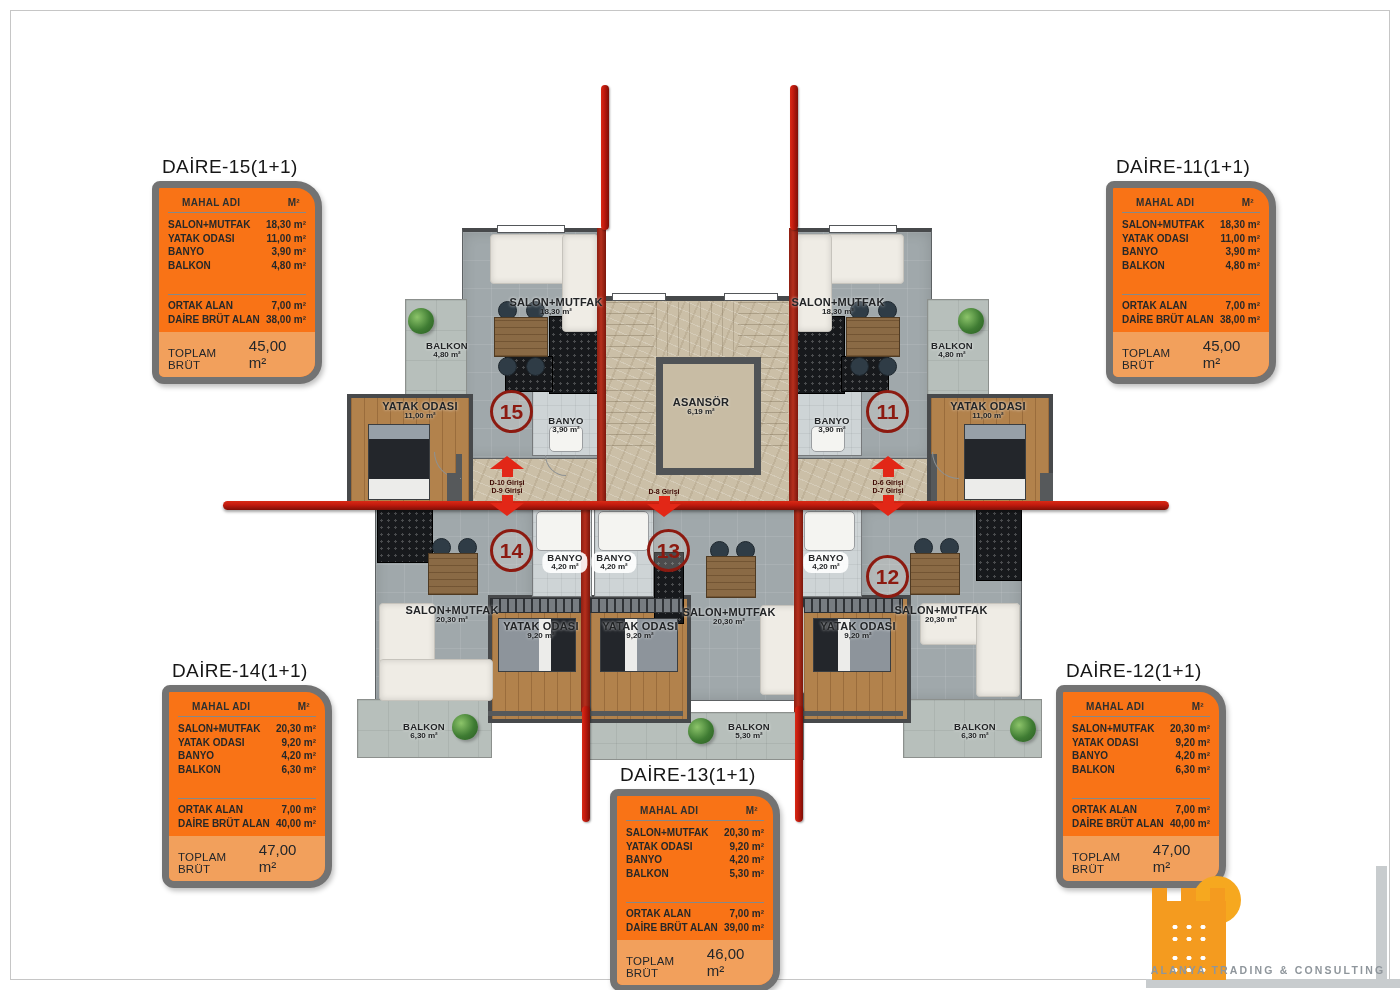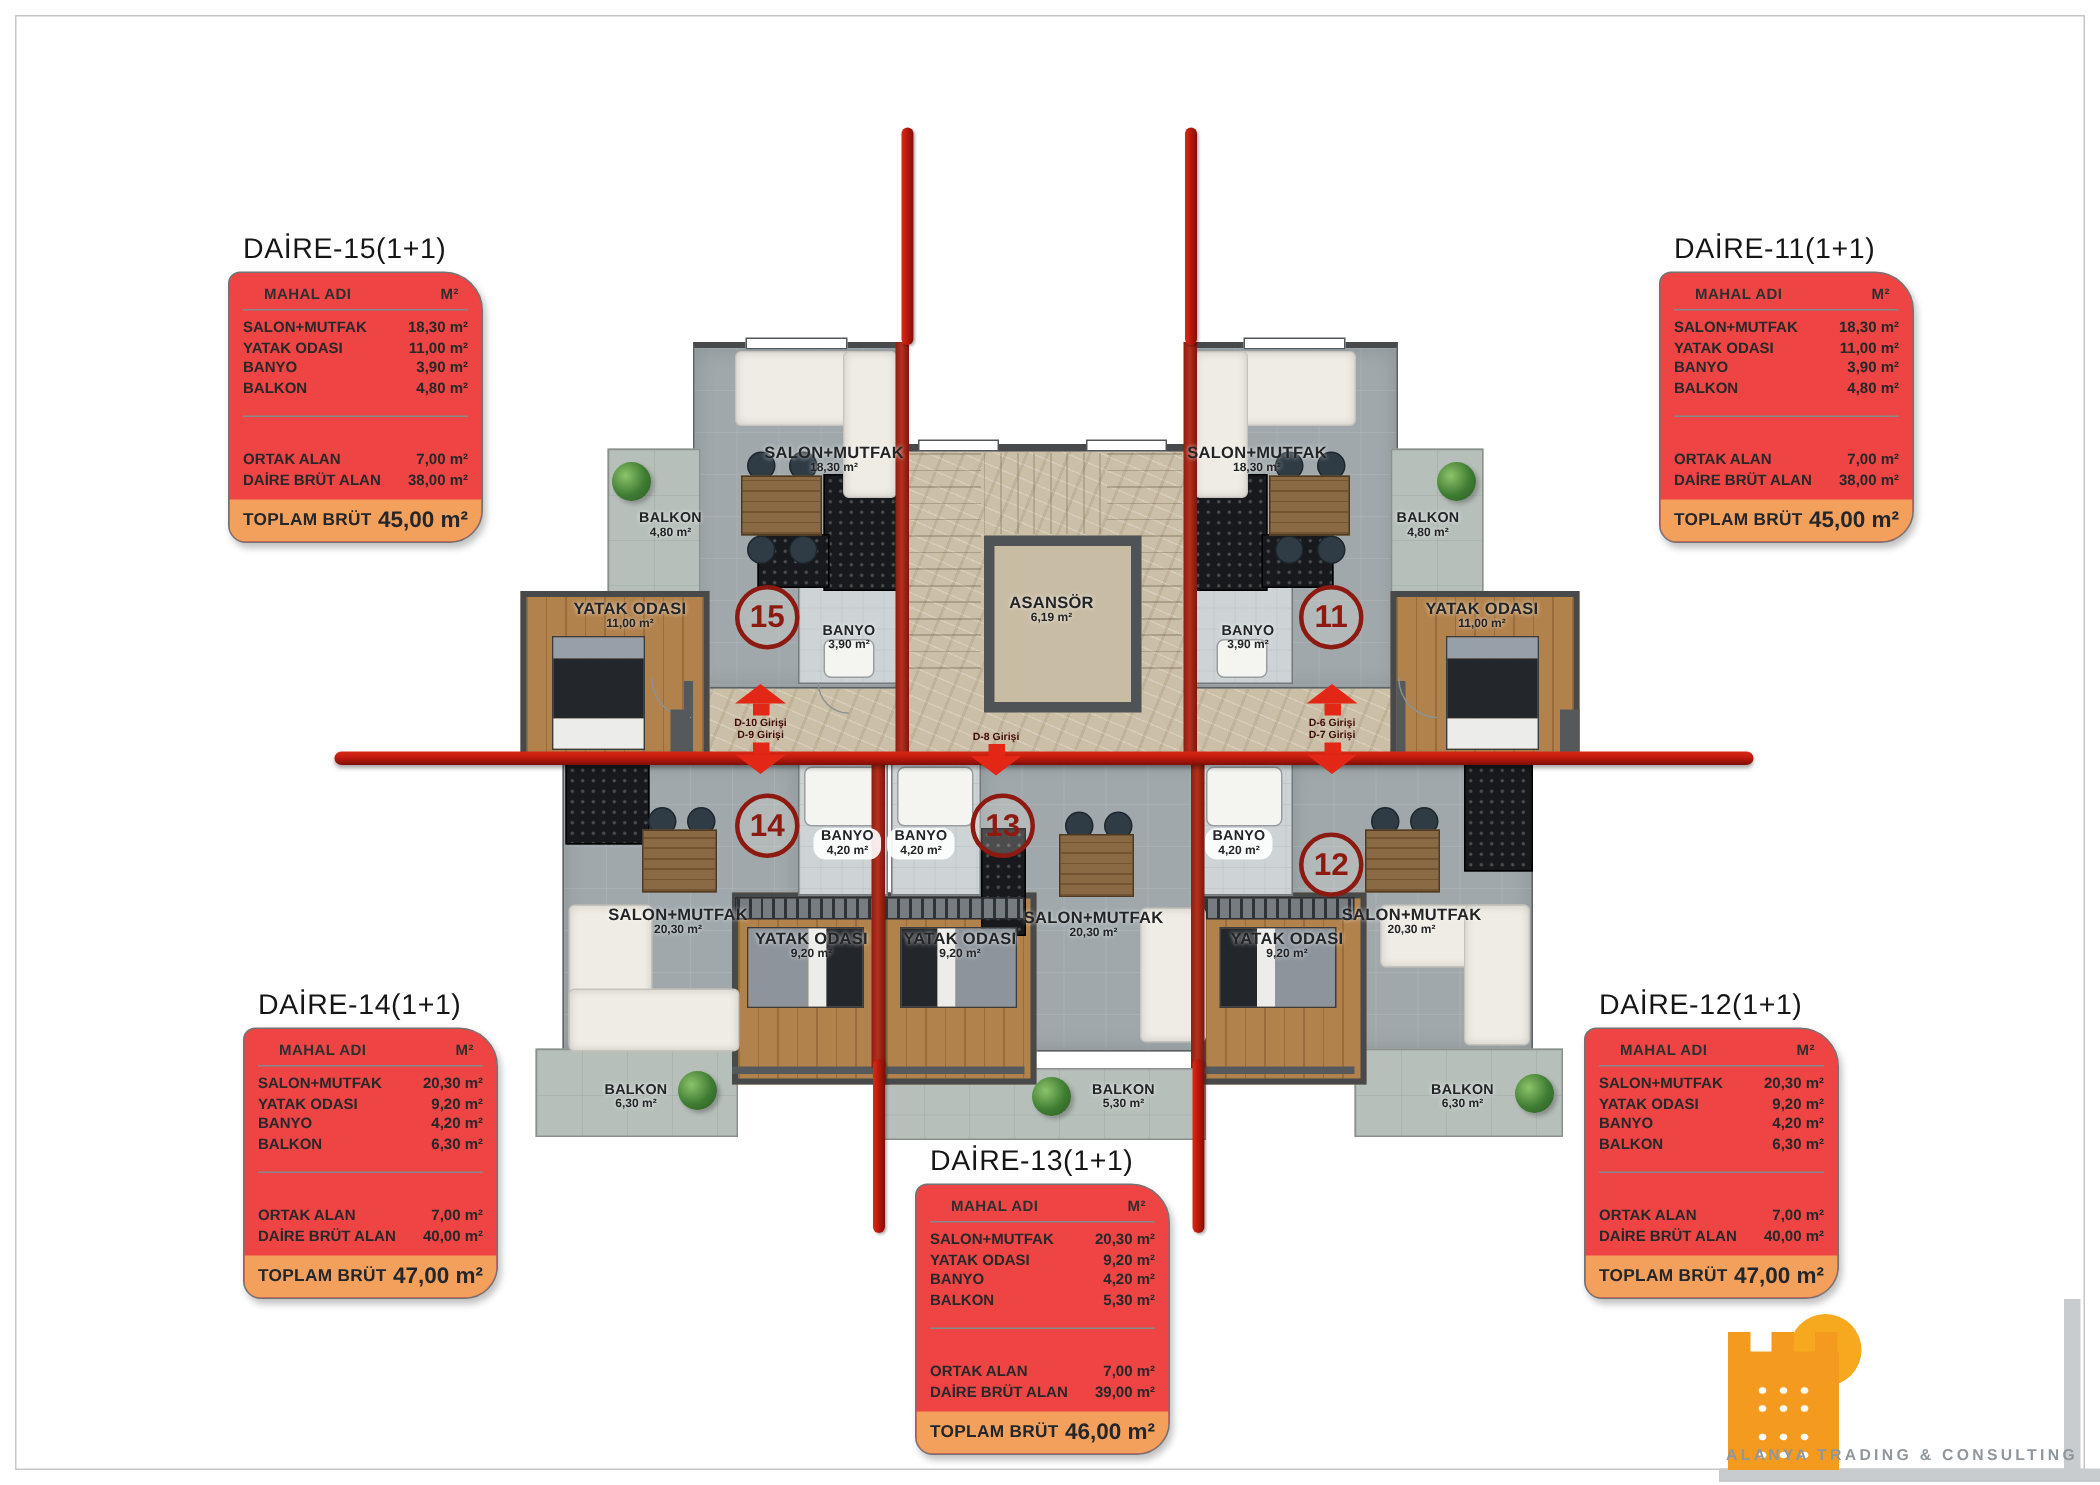--- a/index.html
+++ b/index.html
@@ -73,29 +73,29 @@
   .arr{z-index:12;width:36px}
   .arr .head-up{width:0;height:0;border-left:17px solid transparent;border-right:17px solid transparent;
     border-bottom:13px solid #e22717;margin:0 auto}
   .arr .head-down{width:0;height:0;border-left:17px solid transparent;border-right:17px solid transparent;
     border-top:13px solid #e22717;margin:0 auto}
   .arr .stem{width:11px;height:8px;background:#e22717;margin:0 auto}
 
   
   .unit-card{width:170px;z-index:20}
   .card-title{font-size:19px;letter-spacing:.4px;color:#161616;margin:0 0 3px 10px;white-space:nowrap}
-  .card-body{background:#ef4444;border:1px solid #737373;border-radius:8px 26px 22px 12px;
+  .card-body{background:#f97316;border:7px solid #737373;border-radius:8px 26px 22px 12px;
     box-shadow:2px 3px 5px rgba(0,0,0,.25);overflow:hidden}
   .card-inner{padding:7px 9px 0 9px}
   .card-head{display:flex;justify-content:space-between;font-weight:bold;font-size:10px;color:#2e3030;
     padding:2px 6px 4px 14px;border-bottom:1.6px solid #85898a;margin-bottom:5px;letter-spacing:.3px}
   .crow{display:flex;justify-content:space-between;font-size:10px;line-height:13.5px;color:#262829;font-weight:bold}
-  .summary{border-top:1.6px solid #85898a;margin-top:11px;padding-top:22px}
-  .card-total{display:flex;justify-content:space-between;align-items:center;background:#f2a05c;margin-top:6px;
-    padding:5px 9px 6px 9px;font-weight:bold;color:#23262a}
+  .summary{border-top:1.6px solid #85898a;margin-top:22px;padding-top:4px}
+  .card-total{display:flex;justify-content:space-between;align-items:flex-end;background:#f2a05c;margin-top:6px;
+    padding:5px 9px 6px 9px;font-weight:normal;color:#23262a}
   .card-total .tl{font-size:11.5px;letter-spacing:.2px}
   .card-total .tv{font-size:15px}
   .pos-t15{left:152px;top:156px}.pos-t11{left:1106px;top:156px}
   .pos-t14{left:162px;top:660px}.pos-t12{left:1056px;top:660px}.pos-t13{left:610px;top:764px}
 
   
   .title-block{left:28px;top:888px;width:256px;text-align:center;color:#0e0e0e;z-index:20}
   .tb1,.tb2{font-size:27px;font-weight:bold;letter-spacing:.5px;line-height:1.15}
   .tb1 .num{font-weight:400}
   .logo{left:1140px;top:860px;width:260px;height:130px;z-index:20}

